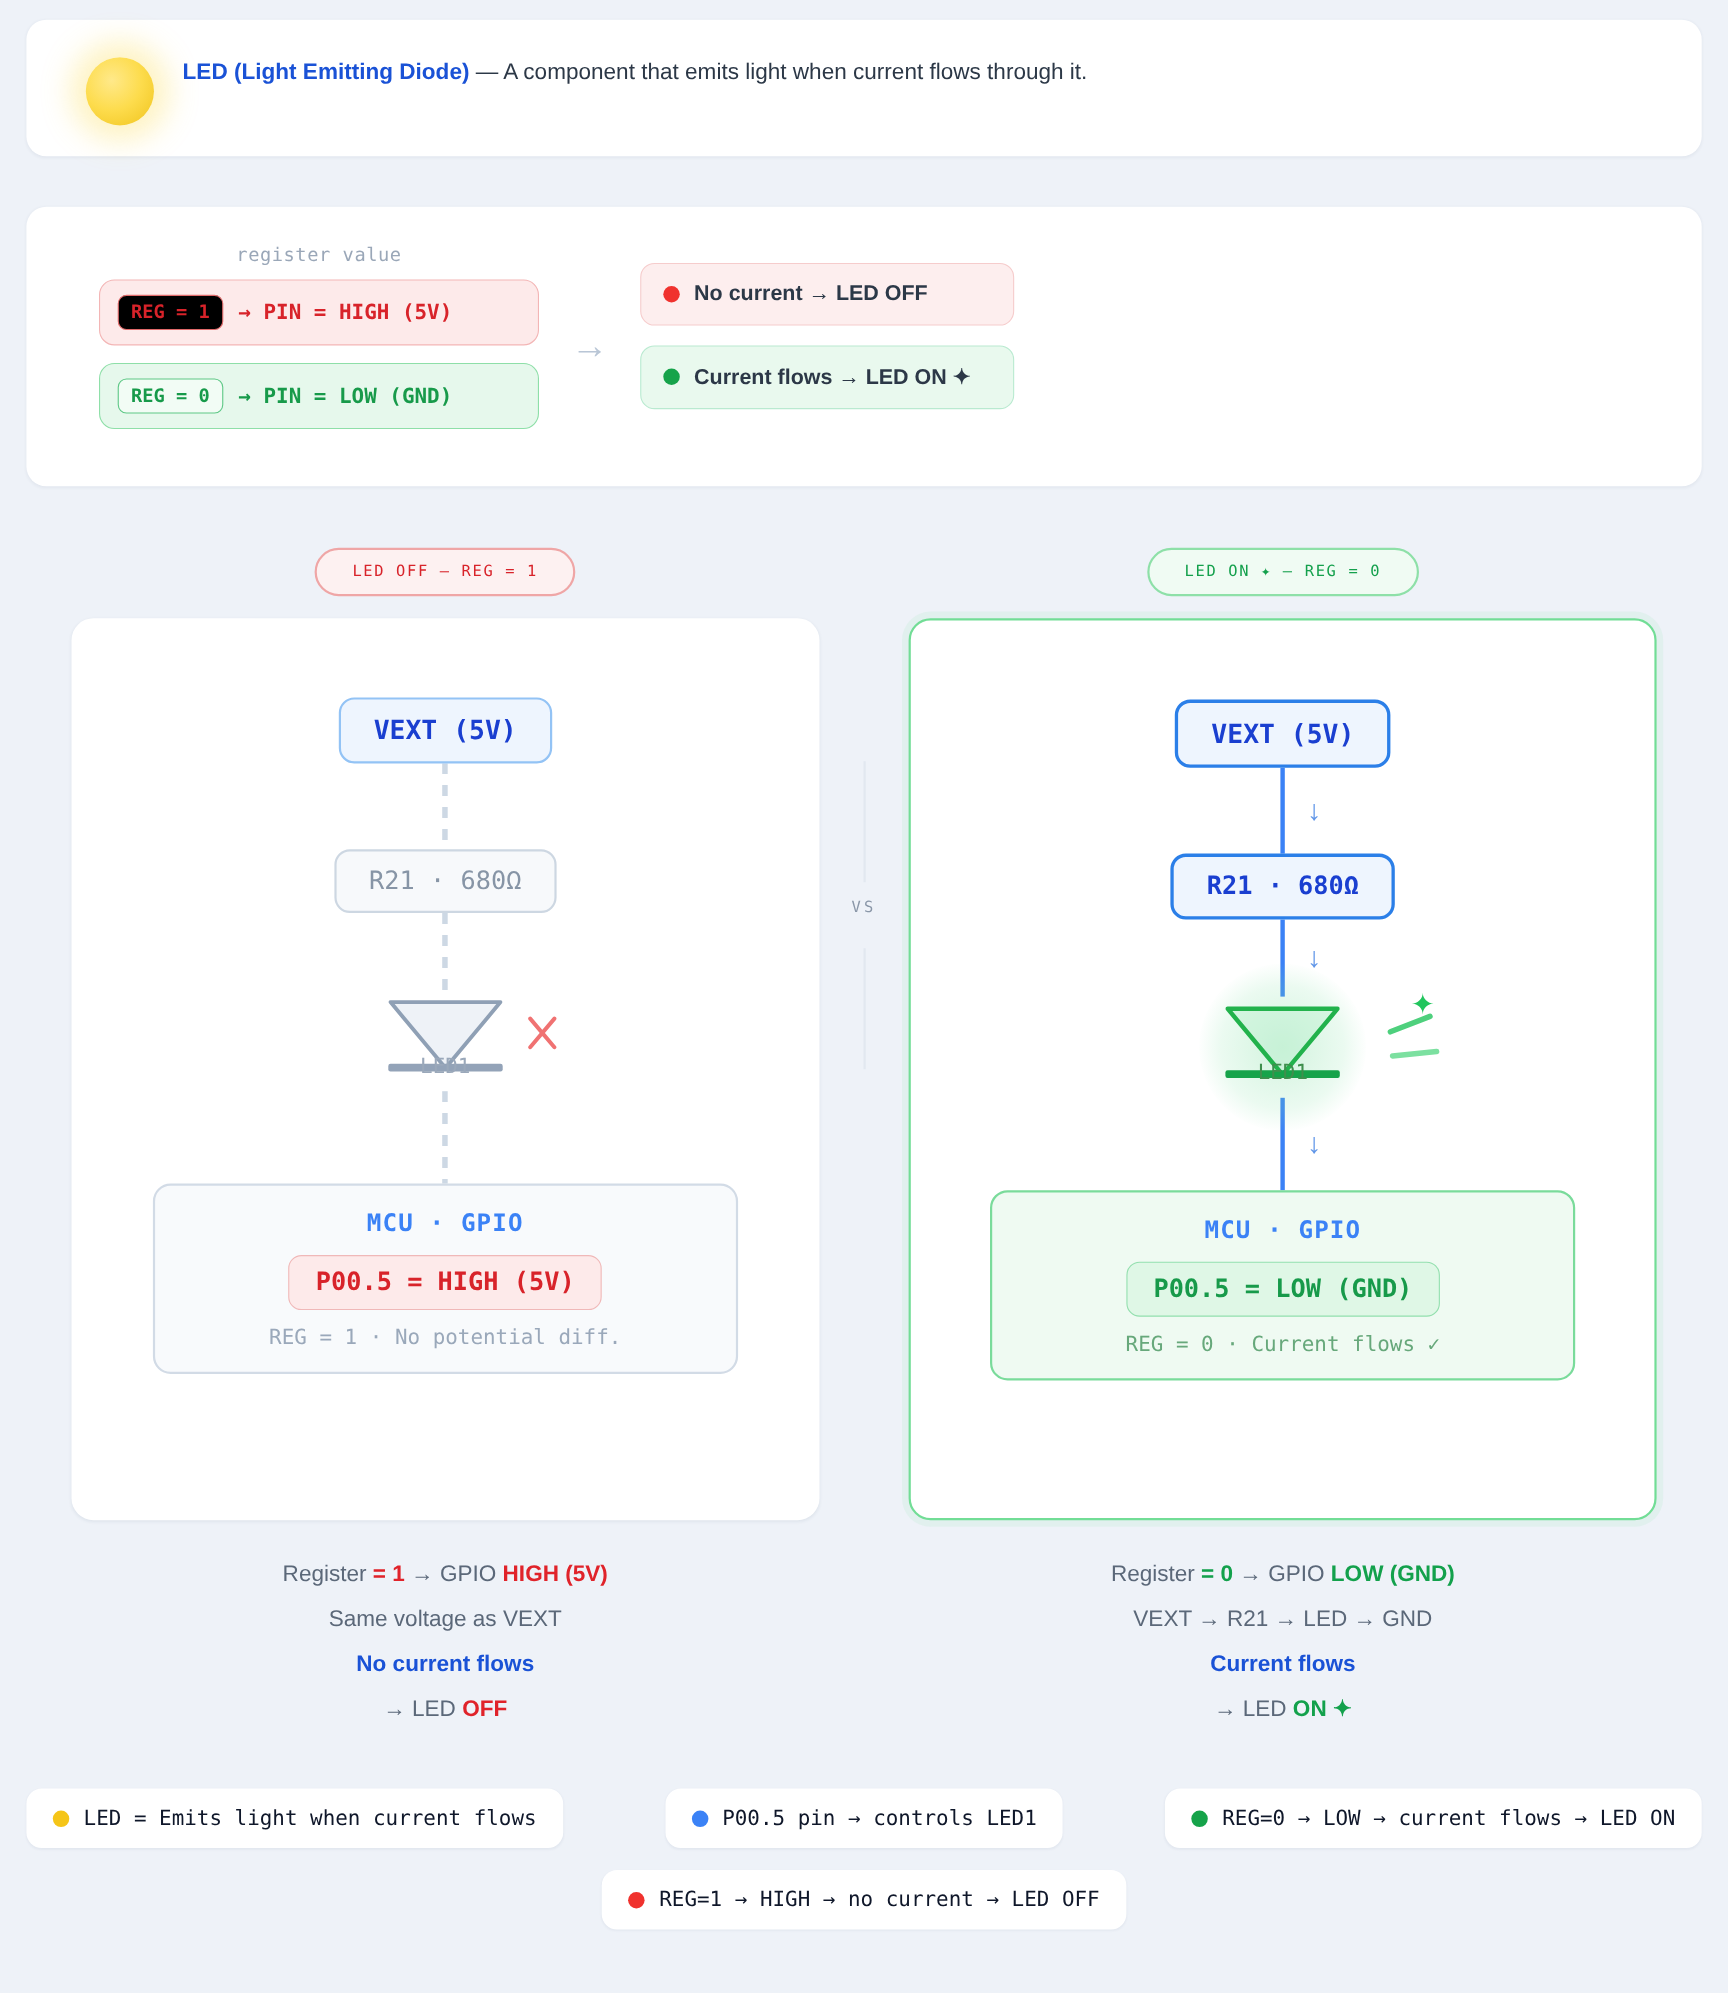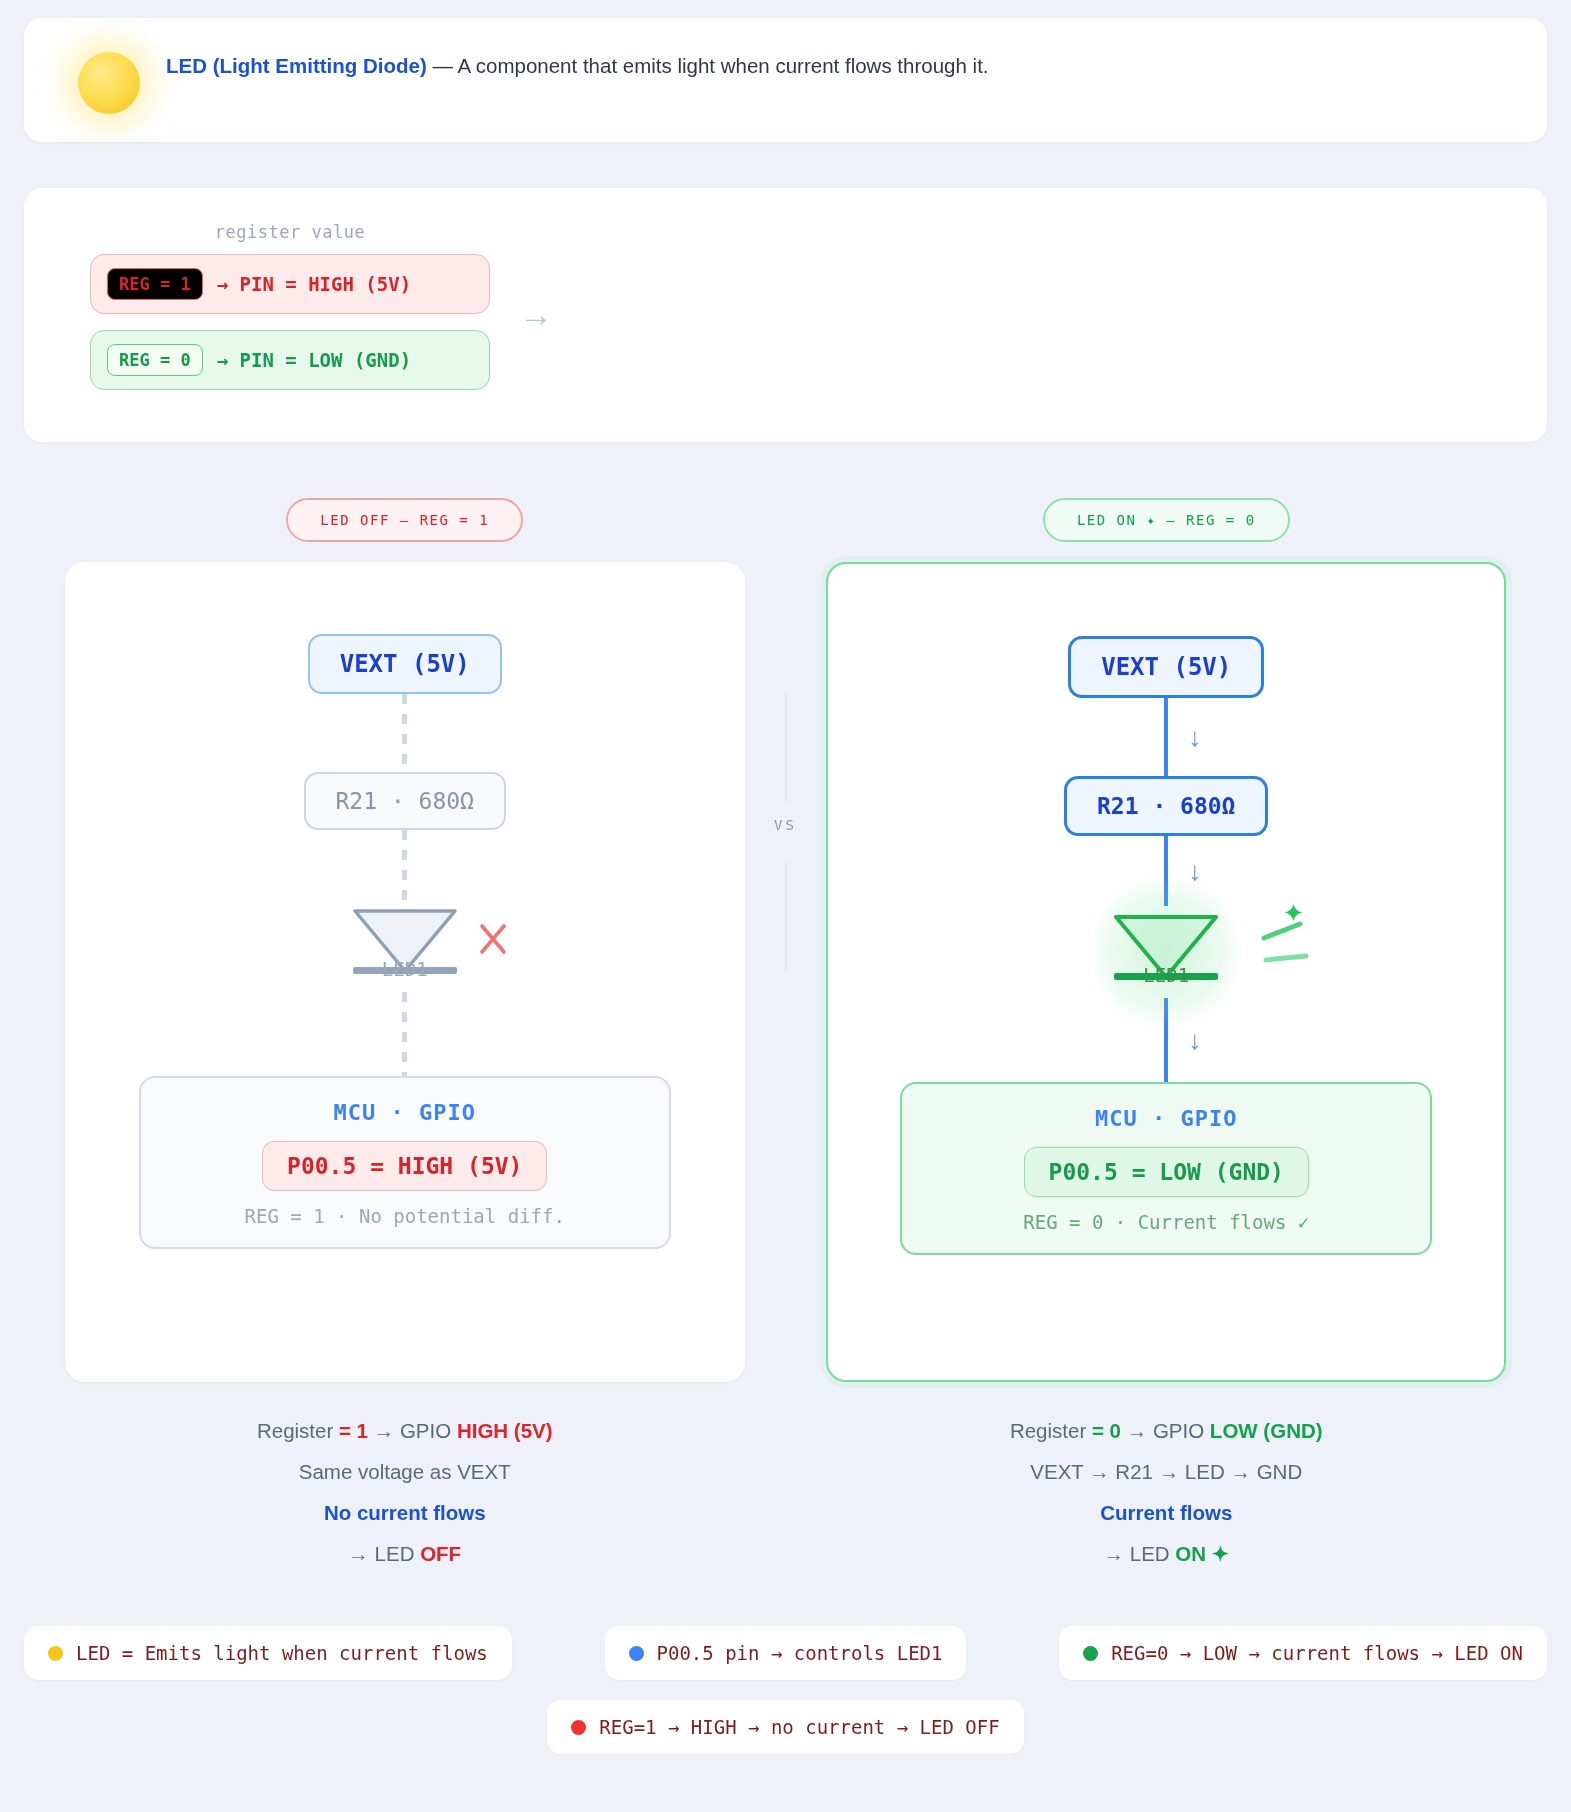--- a/index.html
+++ b/index.html
@@ -224,21 +224,21 @@
   .cap-line b.red { color:#e0232a; font-weight:700; }
   .cap-line b.green { color:#13a14c; font-weight:700; }
   .cap-strong { font-size: 20.5px; font-weight:700; color:#1a52d6; line-height: 2.0; }
 
   
   .foot1 { display:flex; justify-content:space-between; gap:22px; margin-top: 52px; }
   .foot2 { display:flex; justify-content:center; margin-top: 20px; }
   .fchip {
     background:#ffffff; border-radius:14px; padding:16px 24px;
     display:flex; align-items:center; gap:13px;
-    font-family:"DejaVu Sans Mono", monospace; font-size:19px; color:#7f1d1d;
+    font-family:"DejaVu Sans Mono", monospace; font-size:19px; color:#0f172a;
     box-shadow: 0 1px 2px rgba(30,50,90,.05);
   }
   .dot.yellow { background:#f5c518; }
   .dot.blue { background:#3b82f6; }
 </style>
 </head>
 <body>
 
 <div class="page">
 
@@ -263,20 +263,30 @@
       </div>
 
       <div class="reg-row lo">
         <span class="reg-badge">REG = 0</span>
         <span>→ PIN = LOW (GND)</span>
       </div>
     </div>
 
     <div class="reg-arrow">→</div>
 
+    <div class="reg-right">
+      <div class="out-pill off">
+        <span class="dot red"></span>
+        <span>No current → LED OFF</span>
+      </div>
+      <div class="out-pill on">
+        <span class="dot green"></span>
+        <span>Current flows → LED ON ✦</span>
+      </div>
+    </div>
   </div>
 
   <div class="pill-row">
     <div class="pill-col">
       <div class="state-pill off">LED OFF — REG = 1</div>
     </div>
     <div class="pill-col">
       <div class="state-pill on">LED ON ✦ — REG = 0</div>
     </div>
   </div>

